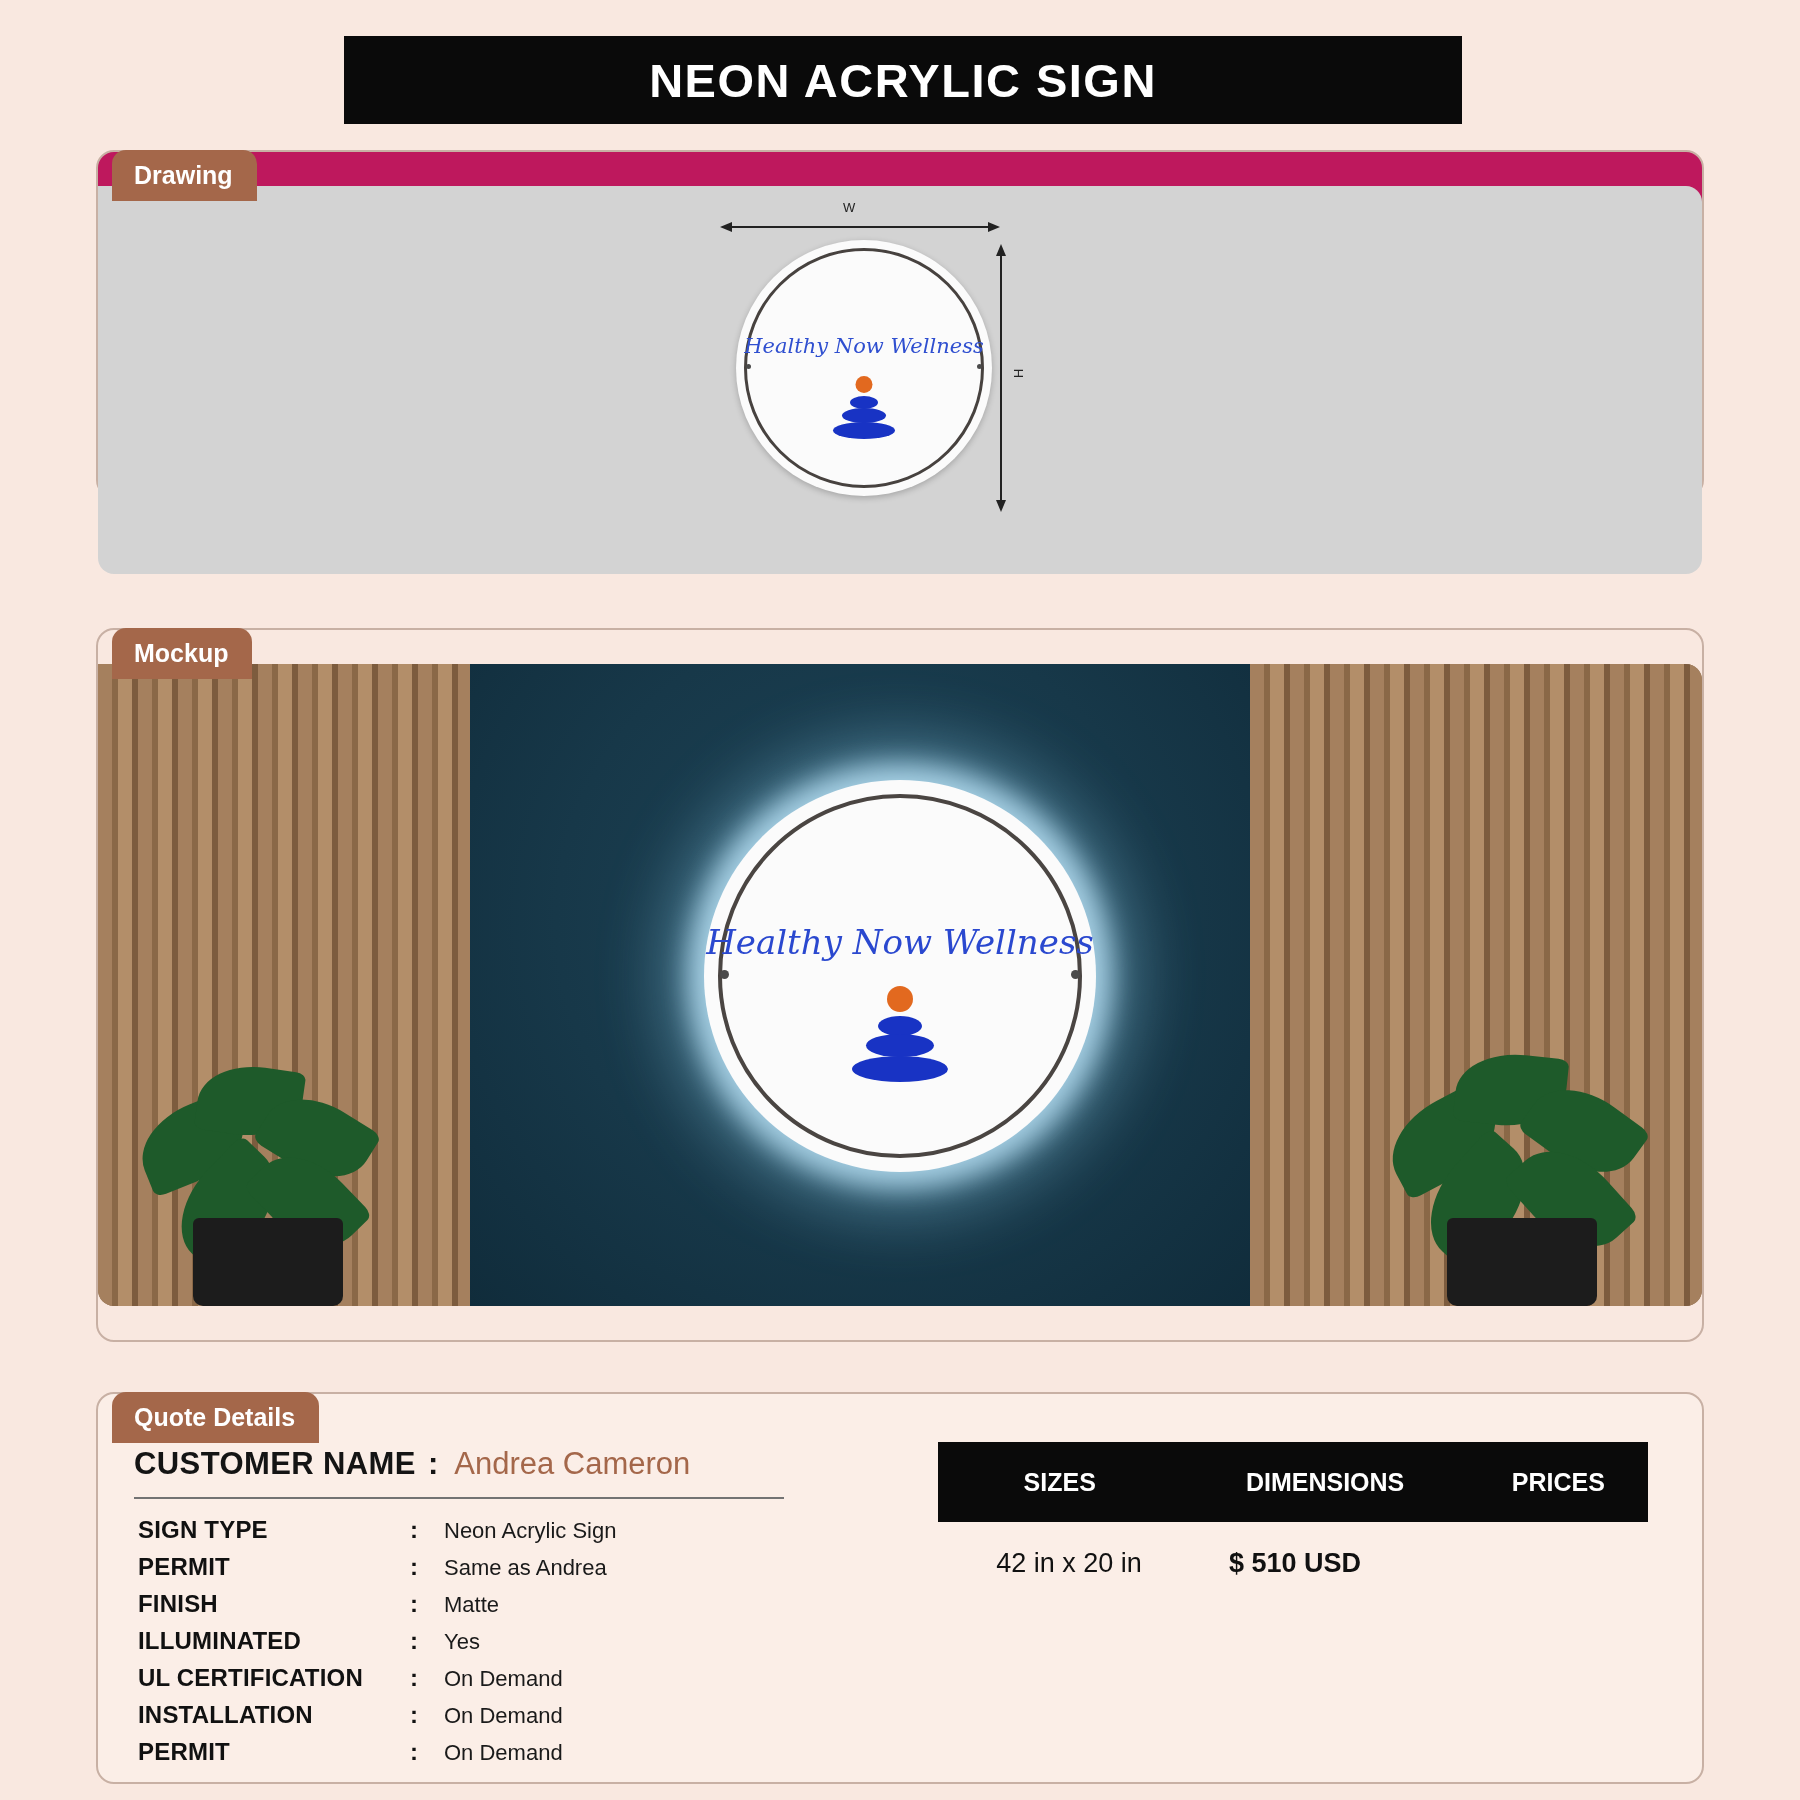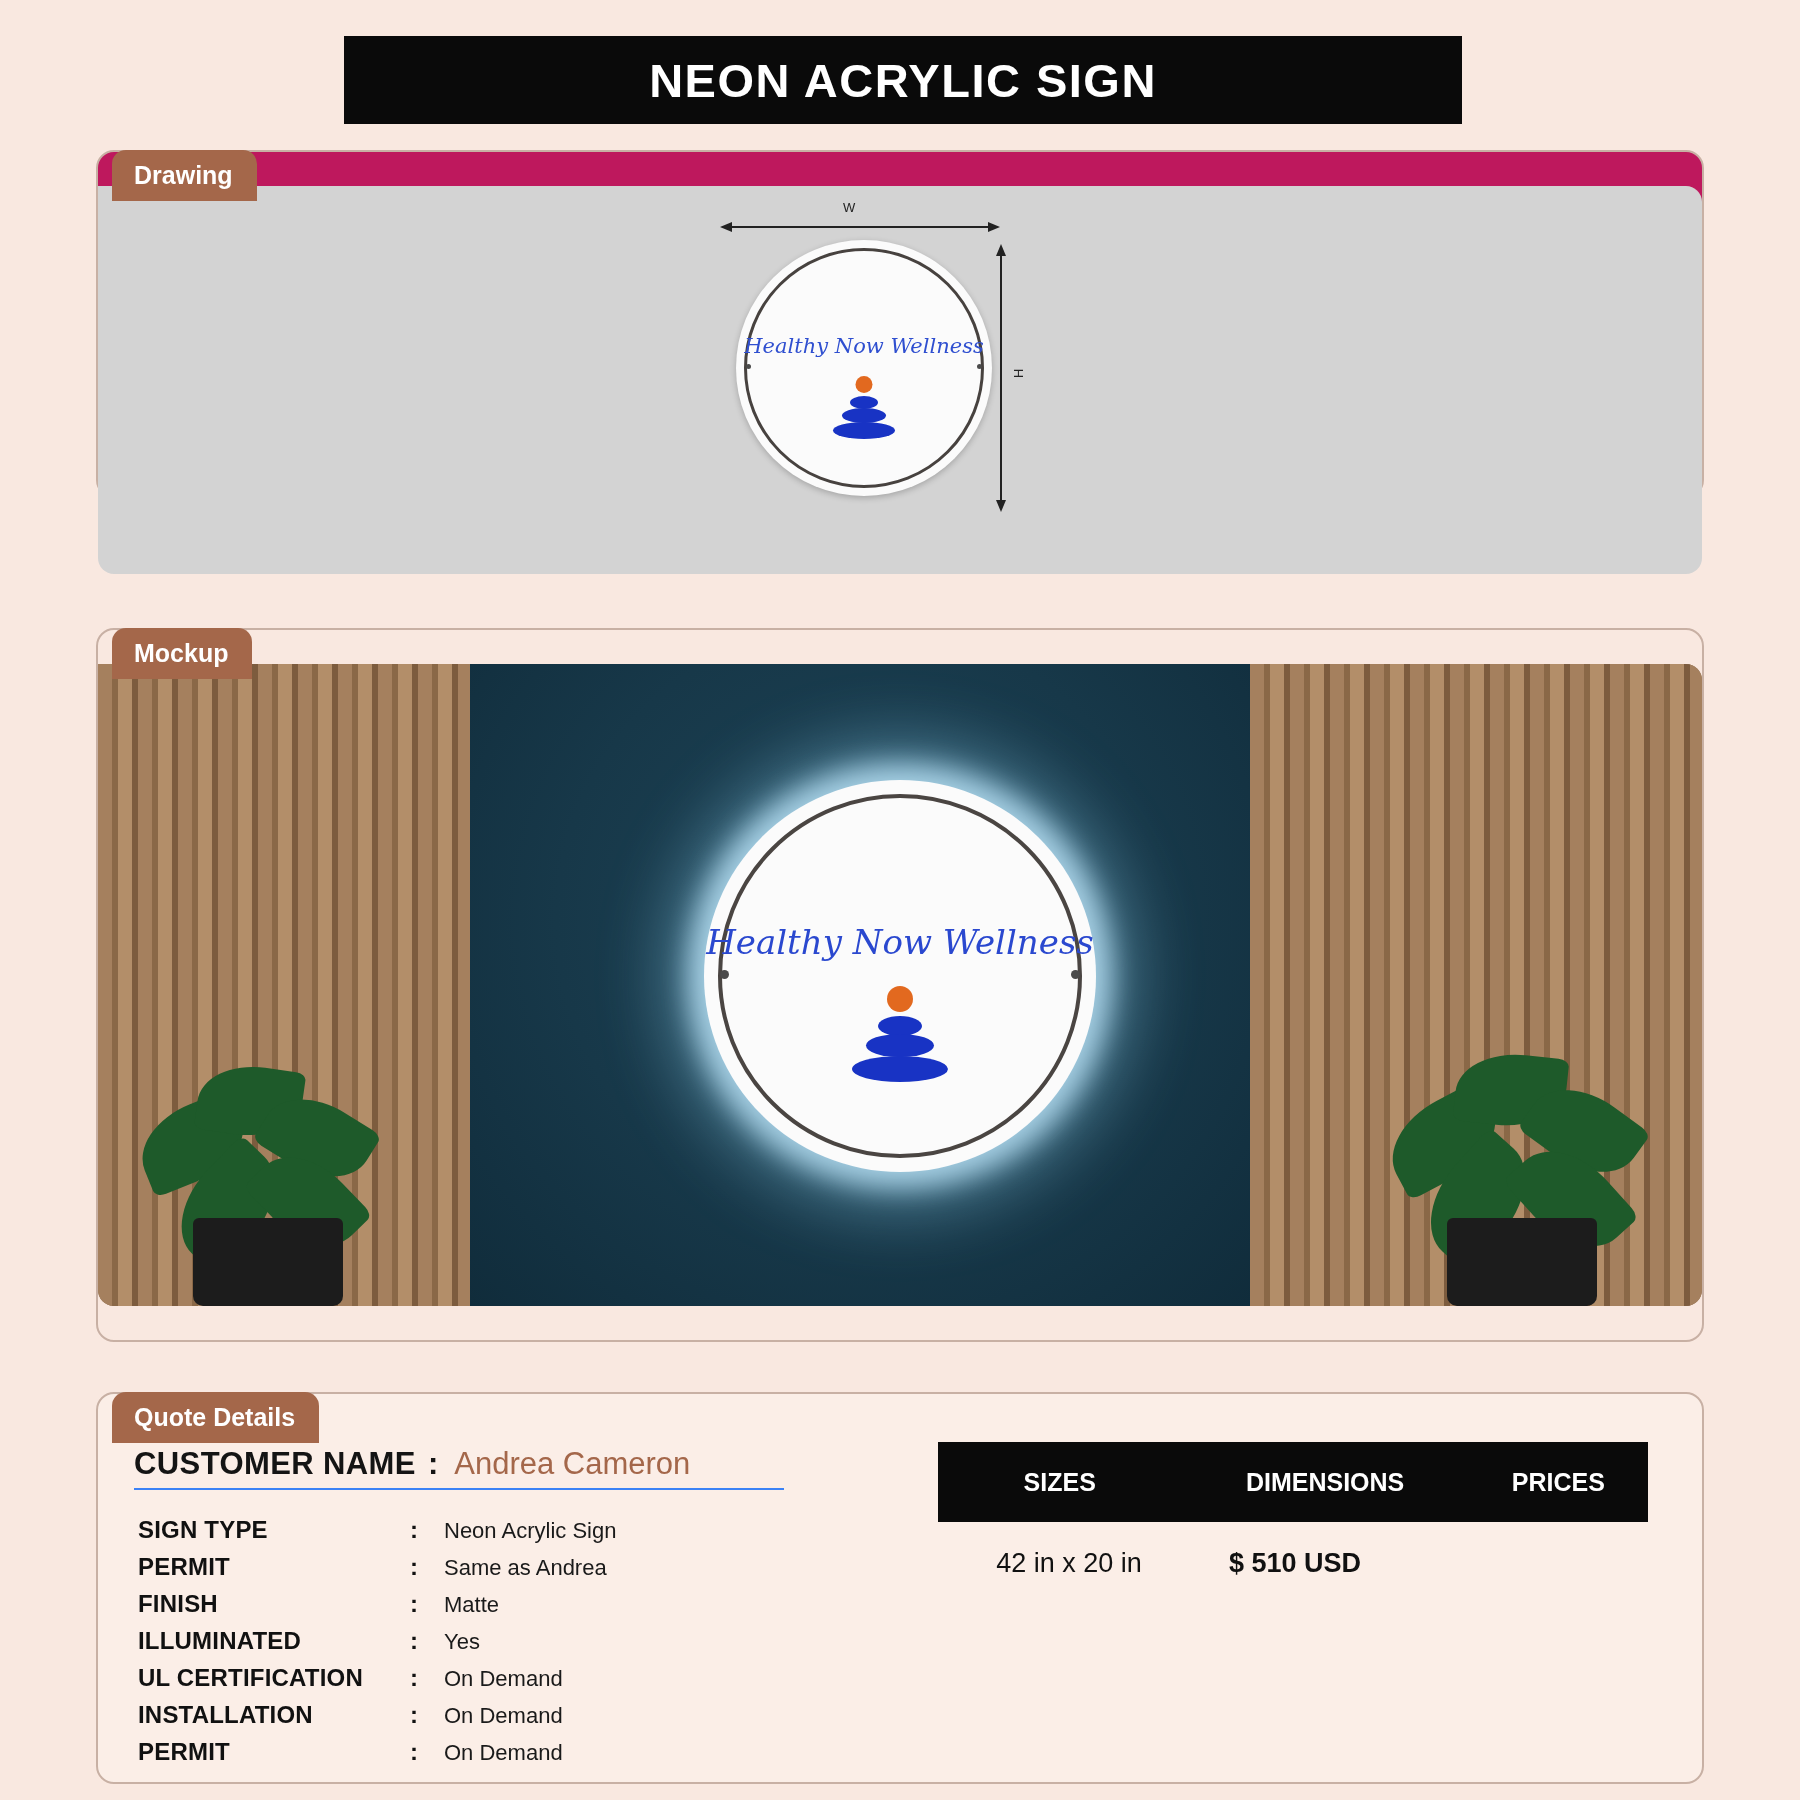--- a/index.html
+++ b/index.html
@@ -200,22 +200,22 @@
     width: 1608px; height: 392px;
     background: #fbeee7;
     margin-top: 32px;
   }
   .quote-body { position: absolute; left: 0; top: 34px; width: 100%; height: 356px; }
 
   .cust-row {
     position: absolute;
     left: 36px; top: 18px;
     width: 650px;
-    border-bottom: 2px solid #3b82f6;
-    padding-bottom: 6px;
+    border-bottom: 2px solid #737373;
+    padding-bottom: 15px;
     display: flex; align-items: baseline;
   }
   .cust-label { font-size: 31px; font-weight: bold; color: #141414; letter-spacing: 0.4px; }
   .cust-colon { font-size: 31px; font-weight: bold; color: #141414; margin: 0 16px 0 12px; }
   .cust-value { font-size: 31px; color: #a4674a; font-weight: 500; }
 
   .spec-list { position: absolute; left: 40px; top: 88px; width: 660px; }
   .spec-row { display: flex; align-items: baseline; margin-bottom: 9px; }
   .spec-key { width: 272px; font-size: 24px; font-weight: bold; color: #111; letter-spacing: 0.2px; }
   .spec-colon { width: 34px; font-size: 24px; font-weight: bold; color: #111; }

